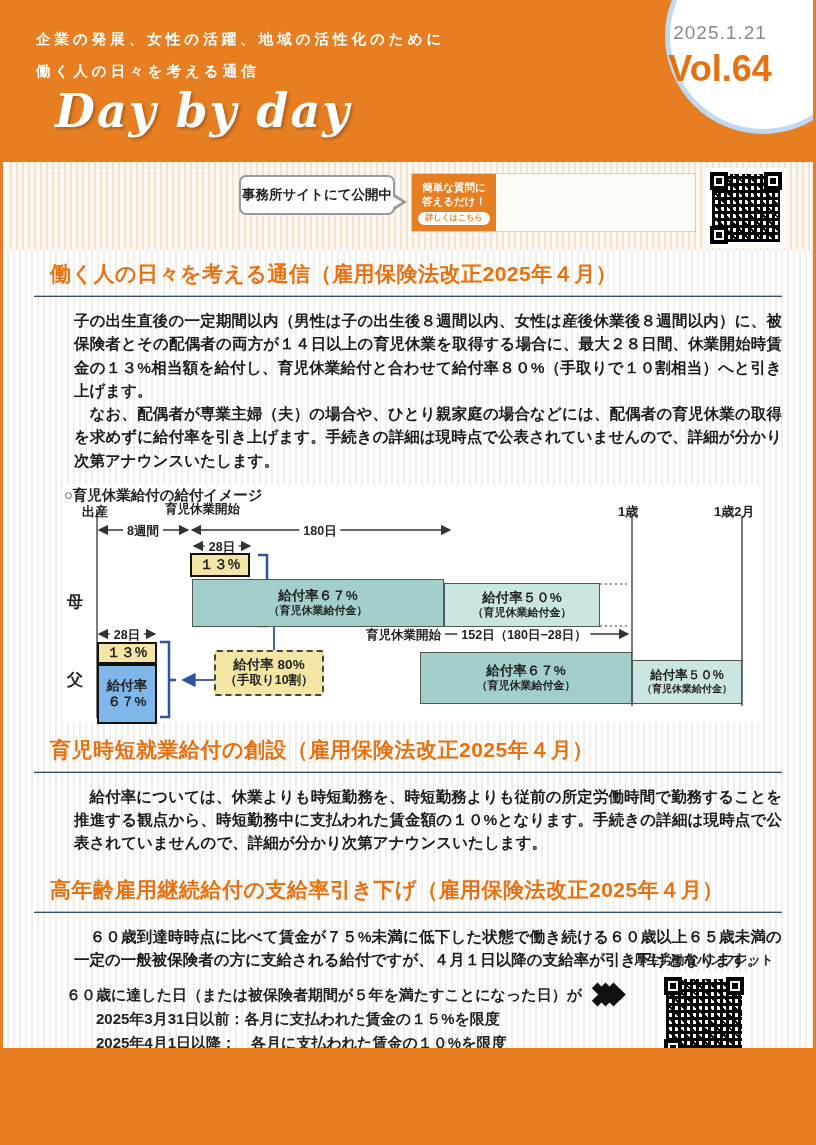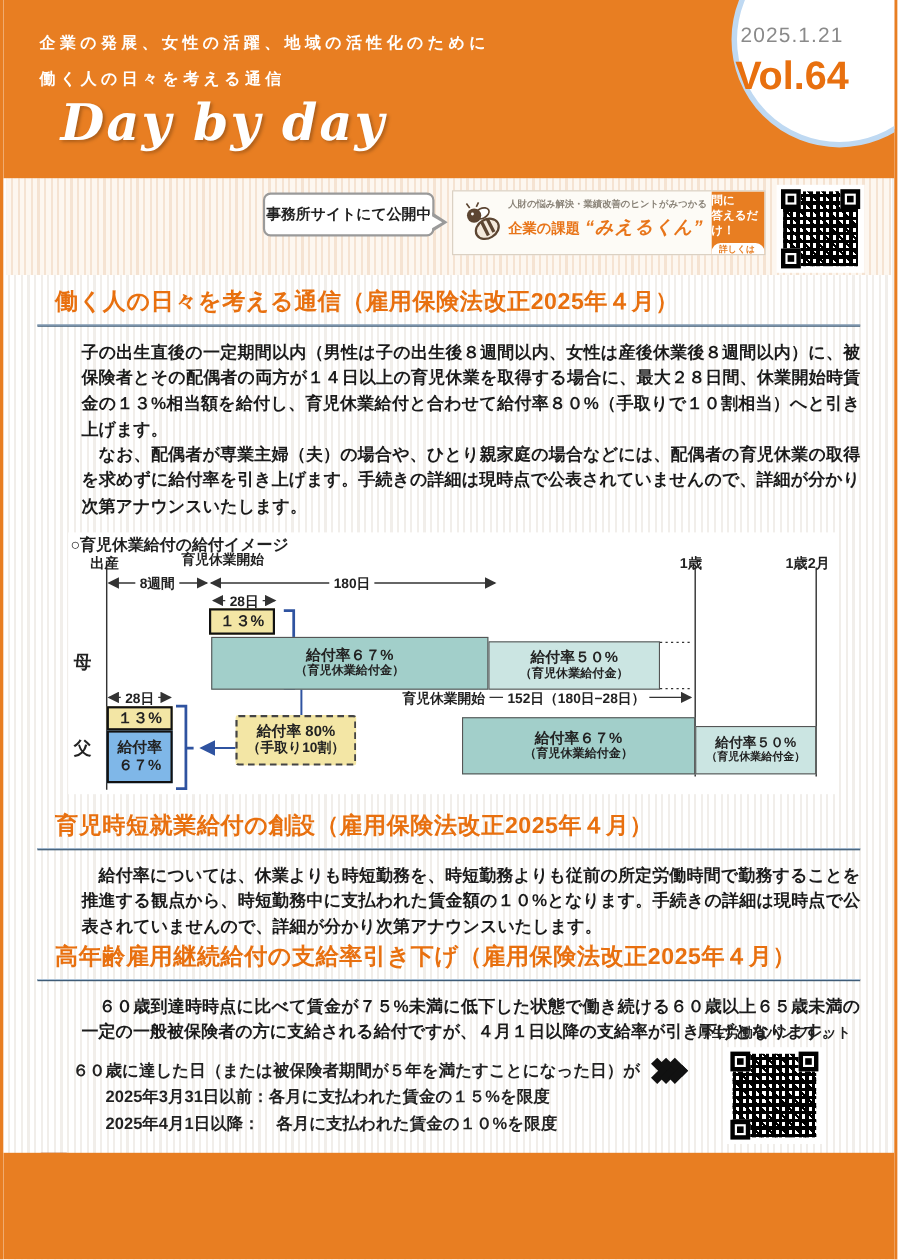--- a/index.html
+++ b/index.html
@@ -119,37 +119,20 @@
       <div class="issue-date">2025.1.21</div>
       <div class="vol">Vol.64</div>
     </div>
   </div>
 
   <div class="promo">
     <div class="bubble">
       <span>事務所サイトにて公開中</span>
     </div>
     <div class="banner">
-      <div class="banner-main">
-        <span class="bee">
-          <svg width="42" height="42" viewBox="0 0 42 42">
-            <ellipse cx="20" cy="12" rx="7" ry="4.5" fill="#fff" stroke="#5C4532" stroke-width="1.5" transform="rotate(-25 20 12)"></ellipse>
-            <ellipse cx="25" cy="26" rx="11" ry="8.5" fill="#F4E9DC" stroke="#5C4532" stroke-width="2" transform="rotate(-30 25 26)"></ellipse>
-            <path d="M20 20 L26 32 M25 17 L31 29" stroke="#5C4532" stroke-width="3"></path>
-            <circle cx="13" cy="14" r="6.5" fill="#5C4532"></circle>
-            <circle cx="11.5" cy="12.5" r="1.3" fill="#fff"></circle>
-            <path d="M9 7 L6 3 M15 6 L17 2" stroke="#5C4532" stroke-width="1.5"></path>
-          </svg>
-        </span>
-        <div class="catch">人財の悩み解決・業績改善のヒントがみつかる</div>
-        <div class="b-title">
-          <span class="pfx">企業の課題</span>
-          <span class="nm2">“みえるくん”</span>
-        </div>
-      </div>
       <div class="banner-right">
         <div>簡単な質問に</div>
         <div>答えるだけ！</div>
         <div class="pill">詳しくはこちら</div>
       </div>
     </div>
     <div class="qr qr1">
       <div class="noise"></div>
       <div class="f tl"></div>
       <div class="f tr"></div>
@@ -214,21 +197,21 @@
       <div class="dbox box13" style="left:128px;top:69px;width:60px;height:24px;">１３%</div>
       <div class="dbox bteal" style="left:130px;top:95px;width:252px;height:48px;">
         <span class="l1">給付率６７%</span>
         <span class="l2">（育児休業給付金）</span>
       </div>
       <div class="dbox bteal-l" style="left:382px;top:99px;width:156px;height:44px;">
         <span class="l1">給付率５０%</span>
         <span class="l2">（育児休業給付金）</span>
       </div>
       <div class="dbox box13" style="left:35px;top:158px;width:60px;height:22px;">１３%</div>
-      <div class="dbox bblue" style="left:35px;top:180px;width:60px;height:48px;">
+      <div class="dbox bblue" style="left:35px;top:180px;width:60px;height:60px;">
         <span class="l1">給付率</span>
         <span class="l1">６７%</span>
       </div>
       <div class="dbox callout" style="left:152px;top:166px;width:110px;height:46px;">
         <span class="l1">給付率 80%</span>
         <span class="l2">（手取り10割）</span>
       </div>
       <div class="dbox bteal" style="left:358px;top:168px;width:212px;height:52px;">
         <span class="l1">給付率６７%</span>
         <span class="l2">（育児休業給付金）</span>
@@ -238,21 +221,21 @@
         <span class="l2" style="font-size:10px;">（育児休業給付金）</span>
       </div>
     </div>
 
     <div style="margin-top:14px;">
       <div class="sec-title">育児時短就業給付の創設（雇用保険法改正2025年４月）</div>
       <div class="rule"></div>
       <p class="para">　給付率については、休業よりも時短勤務を、時短勤務よりも従前の所定労働時間で勤務することを推進する観点から、時短勤務中に支払われた賃金額の１０%となります。手続きの詳細は現時点で公表されていませんので、詳細が分かり次第アナウンスいたします。</p>
     </div>
 
-    <div class="sec3wrap" style="margin-top:0;">
+    <div class="sec3wrap" style="margin-top:21px;">
       <div class="sec-title">高年齢雇用継続給付の支給率引き下げ（雇用保険法改正2025年４月）</div>
       <div class="rule"></div>
       <p class="para">　６０歳到達時時点に比べて賃金が７５%未満に低下した状態で働き続ける６０歳以上６５歳未満の一定の一般被保険者の方に支給される給付ですが、４月１日以降の支給率が引き下げとなります。</p>
       <div class="note">
         <div class="n1">６０歳に達した日（または被保険者期間が５年を満たすことになった日）が</div>
         <div class="n2">2025年3月31日以前：各月に支払われた賃金の１５%を限度</div>
         <div class="n3">2025年4月1日以降：　各月に支払われた賃金の１０%を限度</div>
       </div>
       <div class="chevrons">
         <span class="chev"></span>

